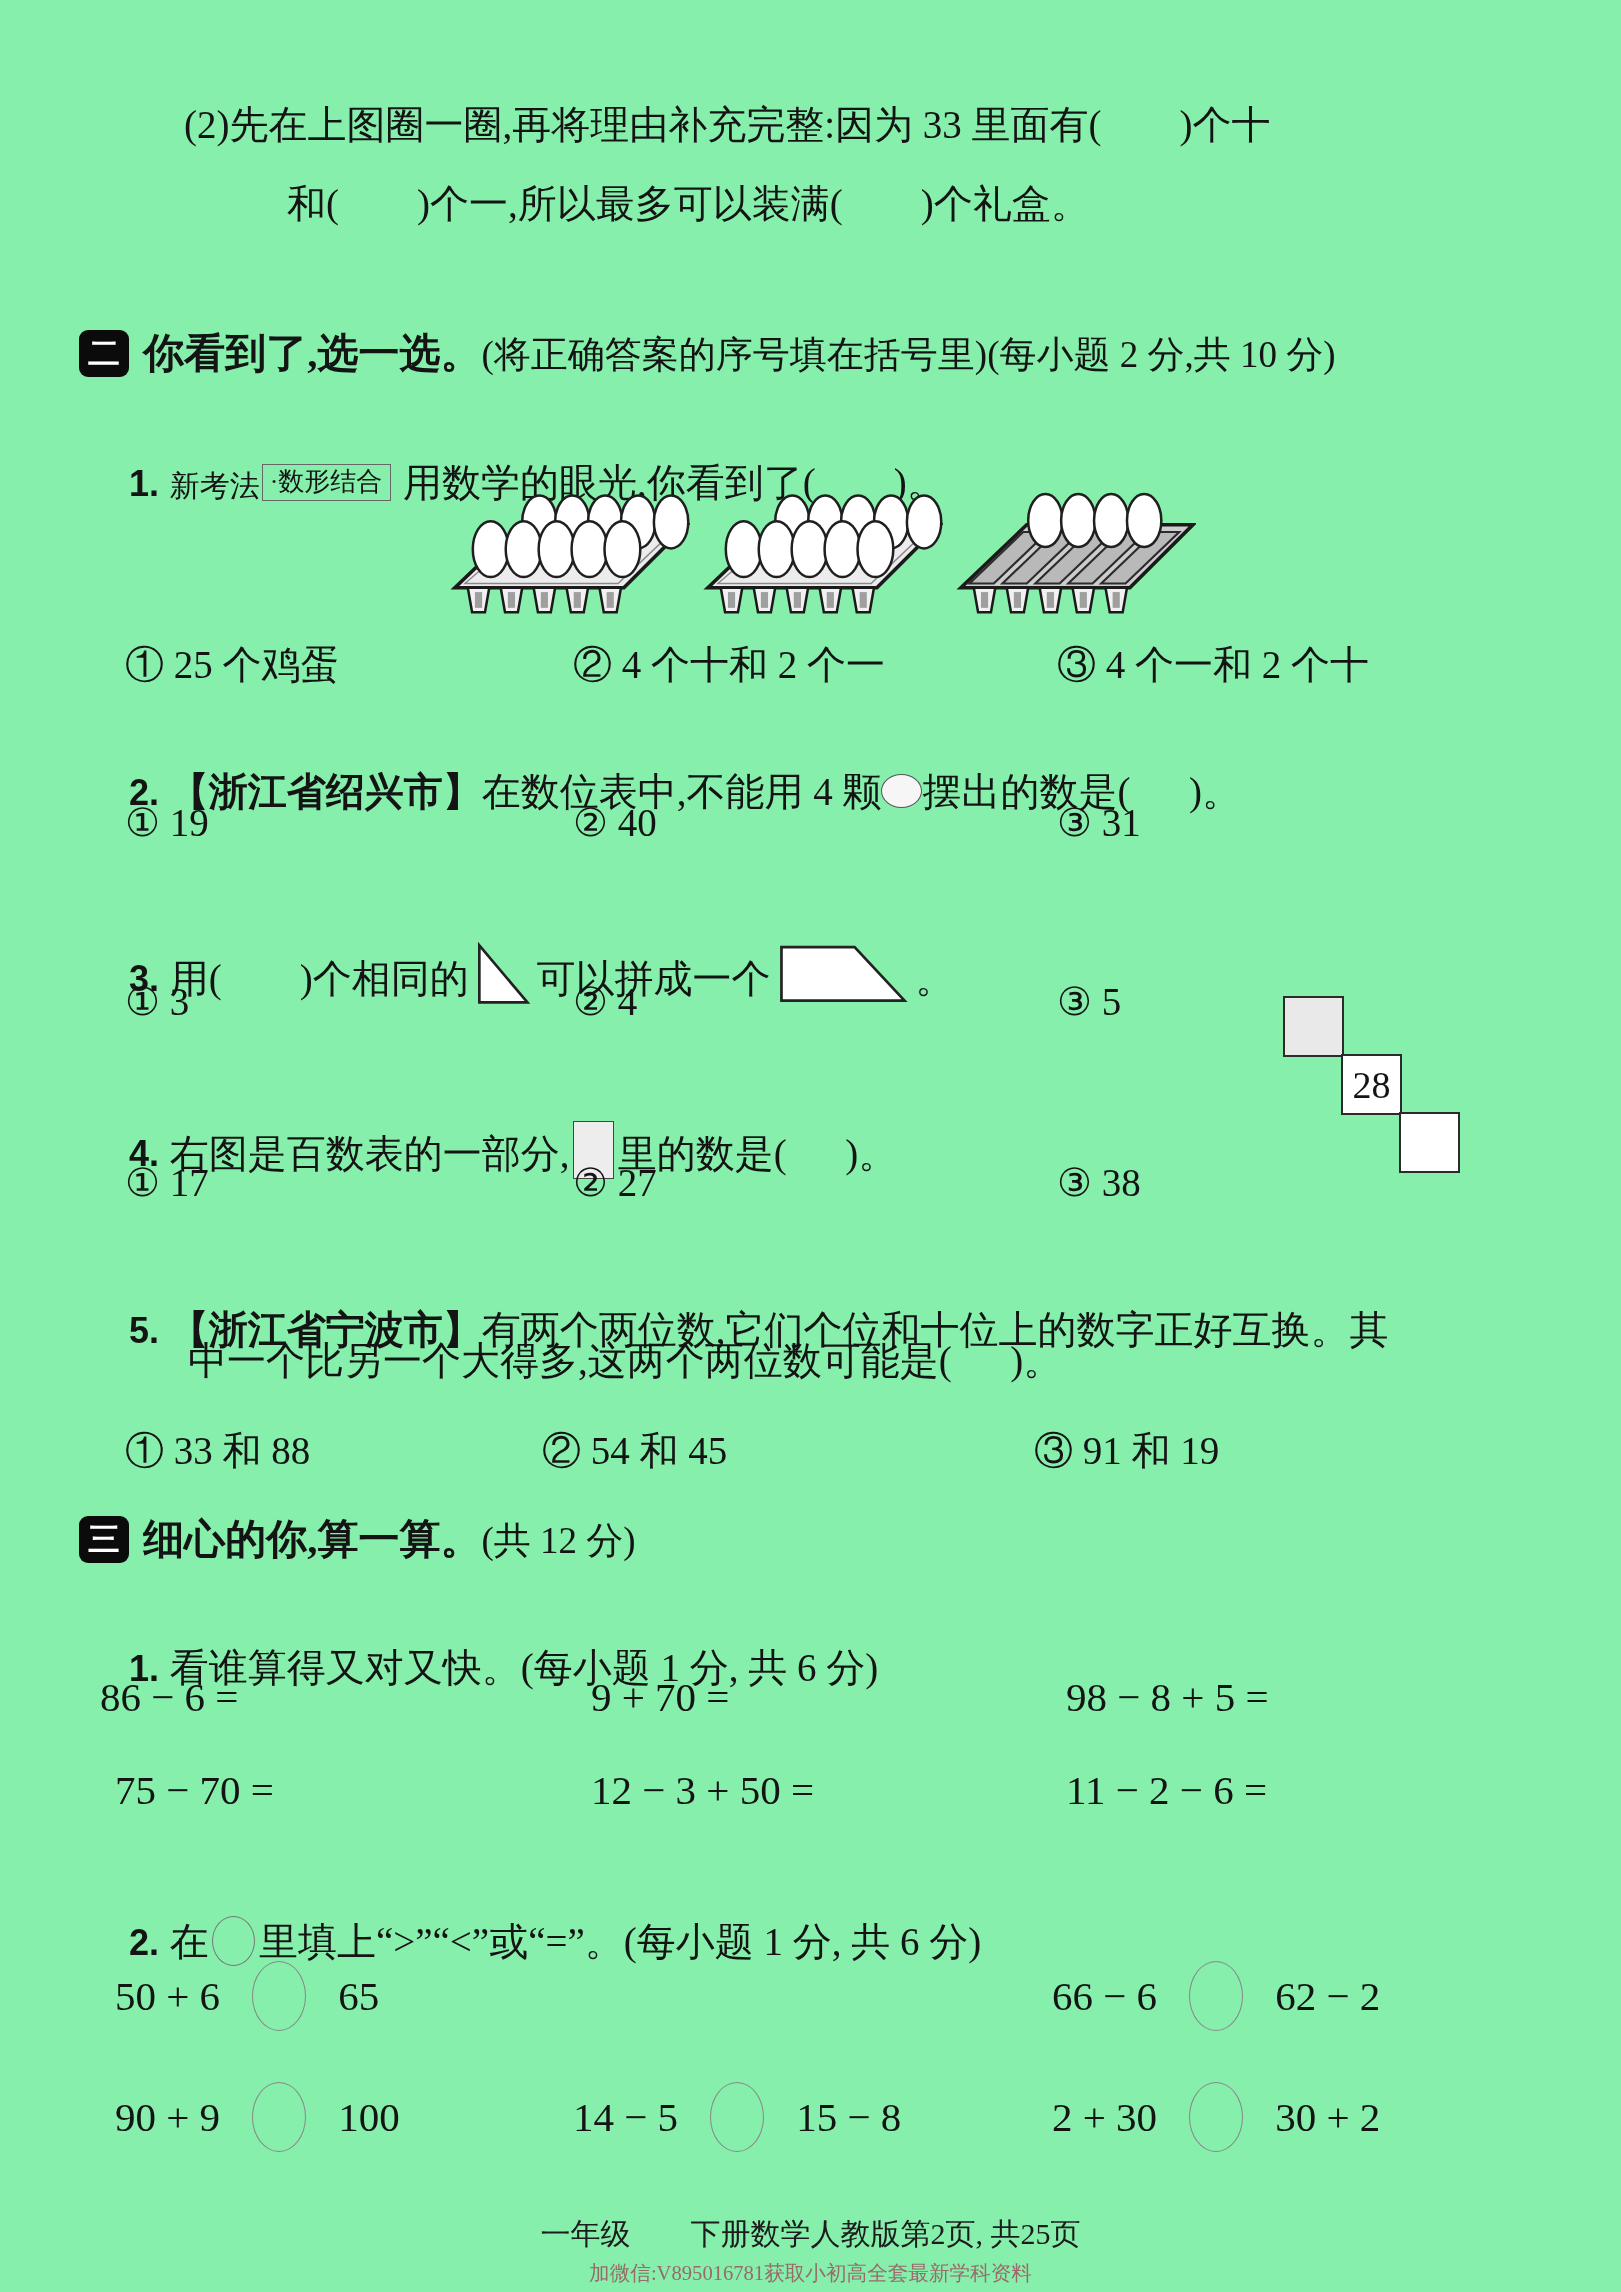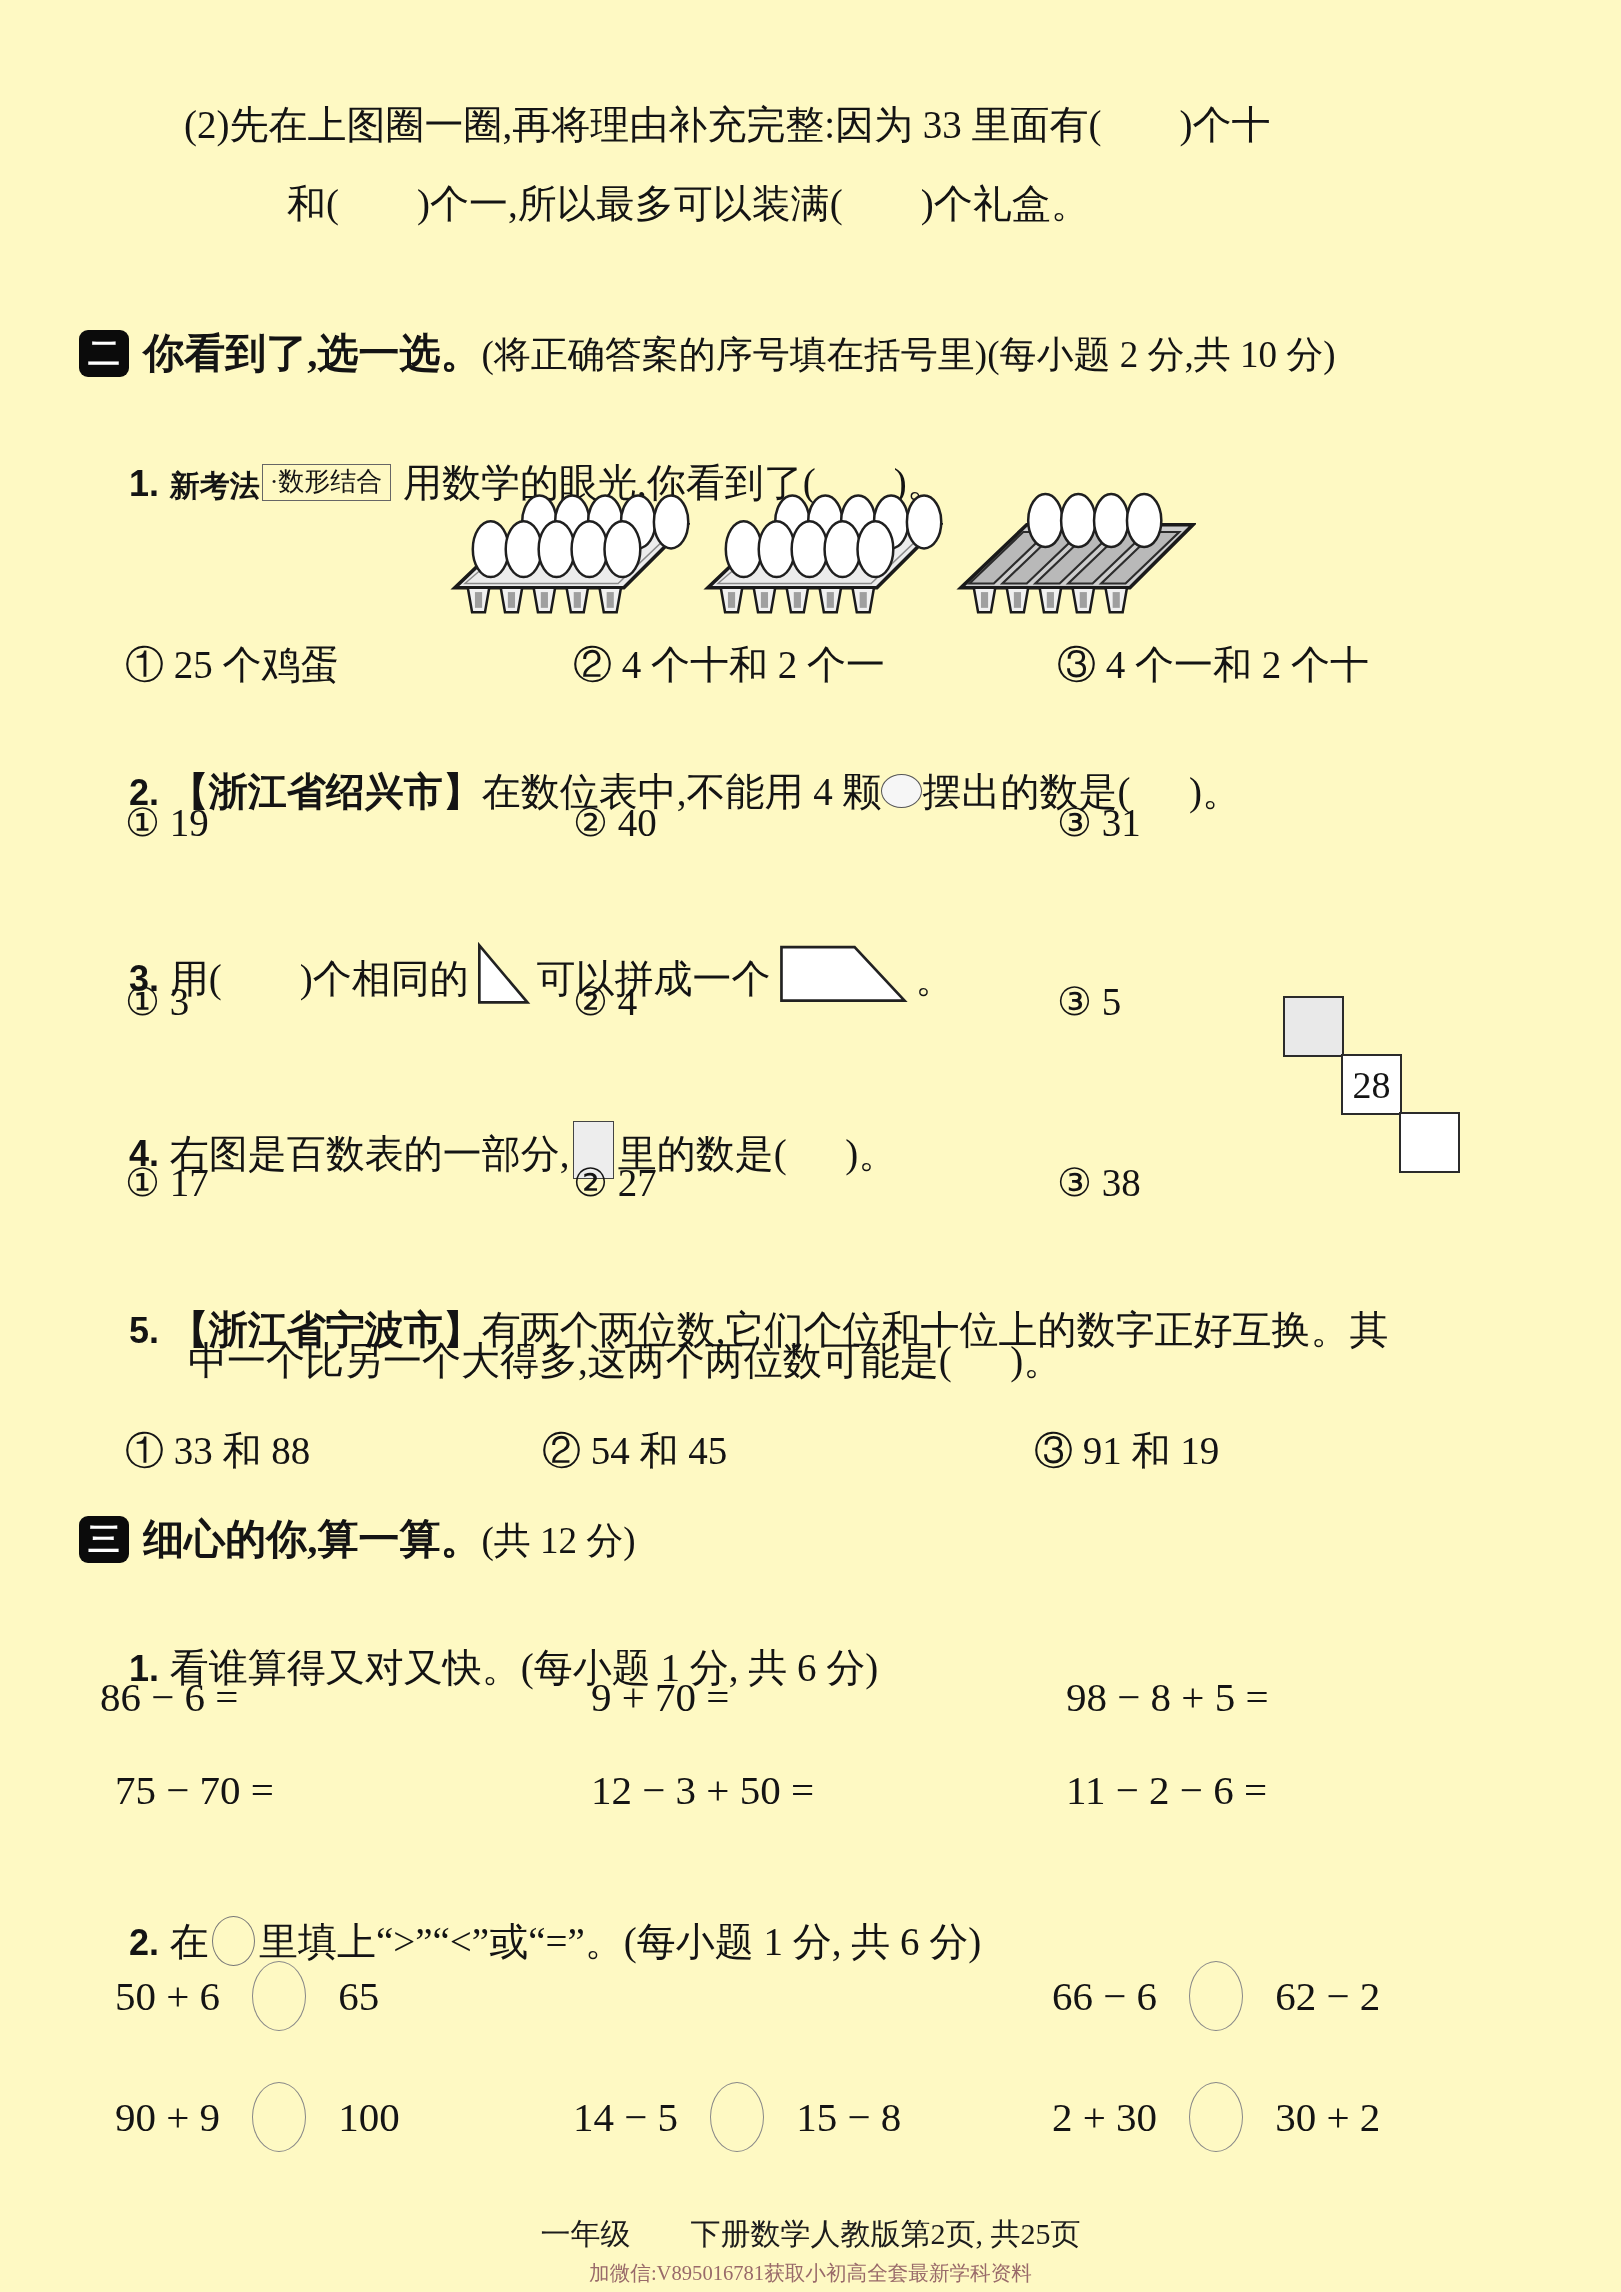--- a/index.html
+++ b/index.html
@@ -1,30 +1,30 @@
 <!DOCTYPE html>
 <html style="font-size:14.3px"><head>
 <meta charset="utf-8">
 <style>
   html,body { margin:0; padding:0; background:#ffffff; }
   .page {
-    position:relative; width:1621px; height:2293px; background:#fef9c3;
+    position:relative; width:1621px; height:2293px; background:#86efac;
     font-family:"Liberation Serif","DejaVu Serif",serif; color:#141414; overflow:hidden;
   }
   .line { position:absolute; font-size:39px; line-height:1.3; white-space:pre; }
   .qn { font-family:"Liberation Sans","DejaVu Sans",sans-serif; font-weight:700; font-size:36px; padding-right:10.7px; }
   .src { font-weight:700; }
   .sec-head { position:absolute; display:flex; align-items:center; white-space:pre; }
   .sec-icon { flex:0 0 auto; width:50px; height:47px; background:#0b0b0b; color:#ffffff; border-radius:9px;
     display:flex; align-items:center; justify-content:center; font-size:32px; font-weight:700;
     font-family:"Liberation Sans","DejaVu Sans",sans-serif; margin-right:14.3px; }
   .sec-title { font-size:41px; font-weight:700; }
   .sec-note { font-size:37px; }
   .opt { position:absolute; font-size:39px; white-space:pre; }
-  .tag-bold { font-family:"Liberation Sans","DejaVu Sans",sans-serif; font-weight:700; font-size:30px; }
+  .tag-bold { font-family:"Liberation Sans","DejaVu Sans",sans-serif; font-weight:400; font-size:30px; }
   .tag-box { display:inline-block; border:1.8px solid #666; font-size:26px; line-height:1.15; padding:2.7px 7.2px;
     vertical-align:5.4px; margin:0 12.5px 0 1.8px; }
   .sm-oval { display:inline-block; width:39px; height:32px; border:1.8px solid #555; border-radius:50%;
     background:#f6f6f6; vertical-align:-3.6px; }
   .md-oval { display:inline-block; width:41px; height:48px; border:1.8px solid #777; border-radius:50%;
     vertical-align:-10.7px; margin:0 3.6px; }
   .sq-box { display:inline-block; width:39px; height:56px; border:1.8px solid #444; background:#ededed;
     vertical-align:-12.5px; margin:0 3.6px; }
   .shape { vertical-align:-14.3px; margin:0 5.4px; }
   .figure-eggs { position:absolute; display:flex; gap:9px; }

